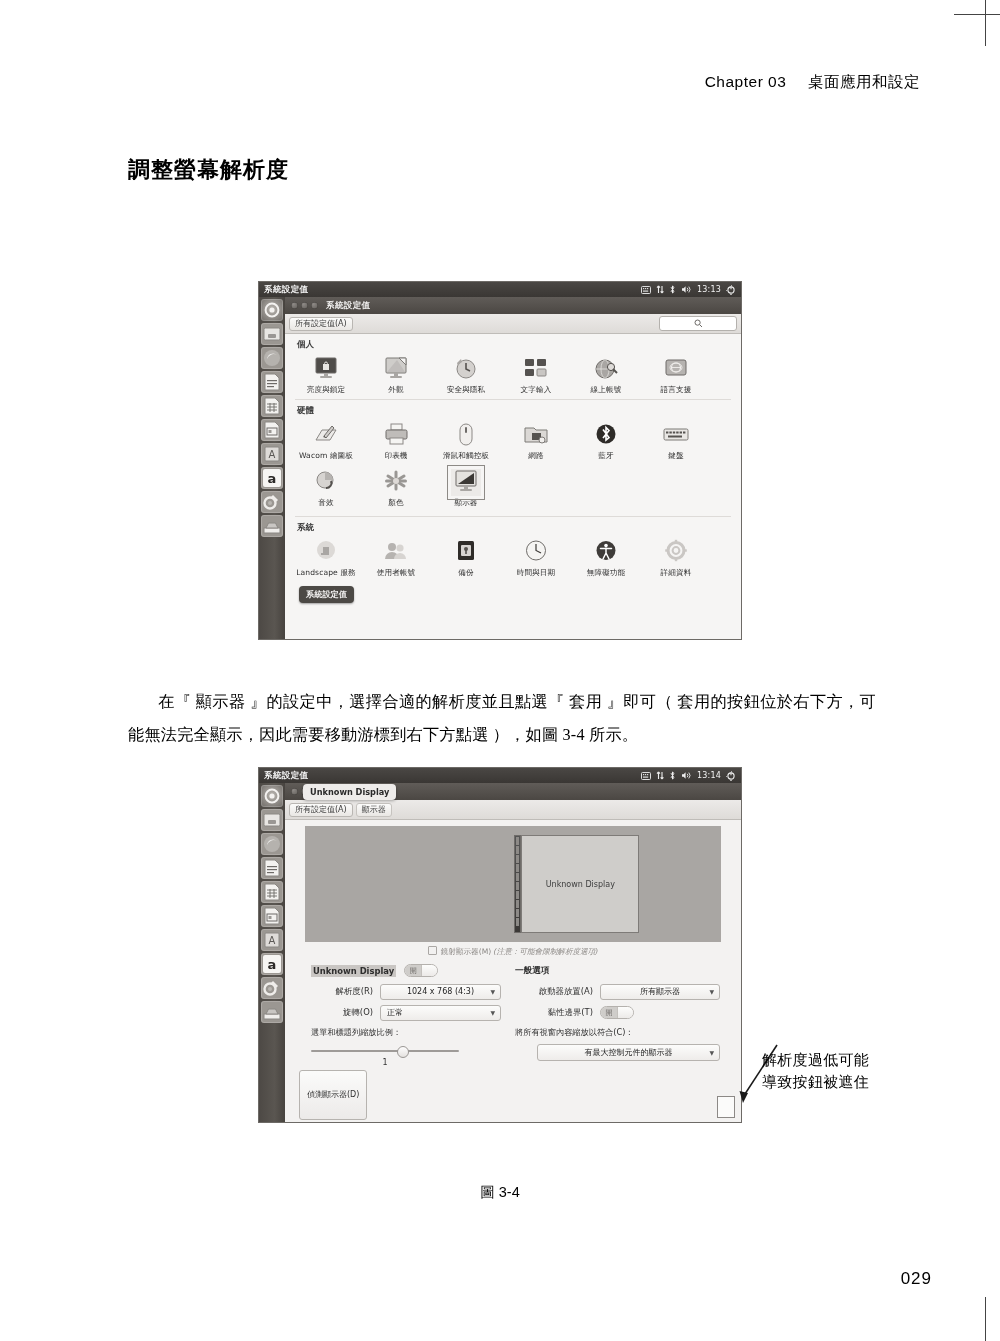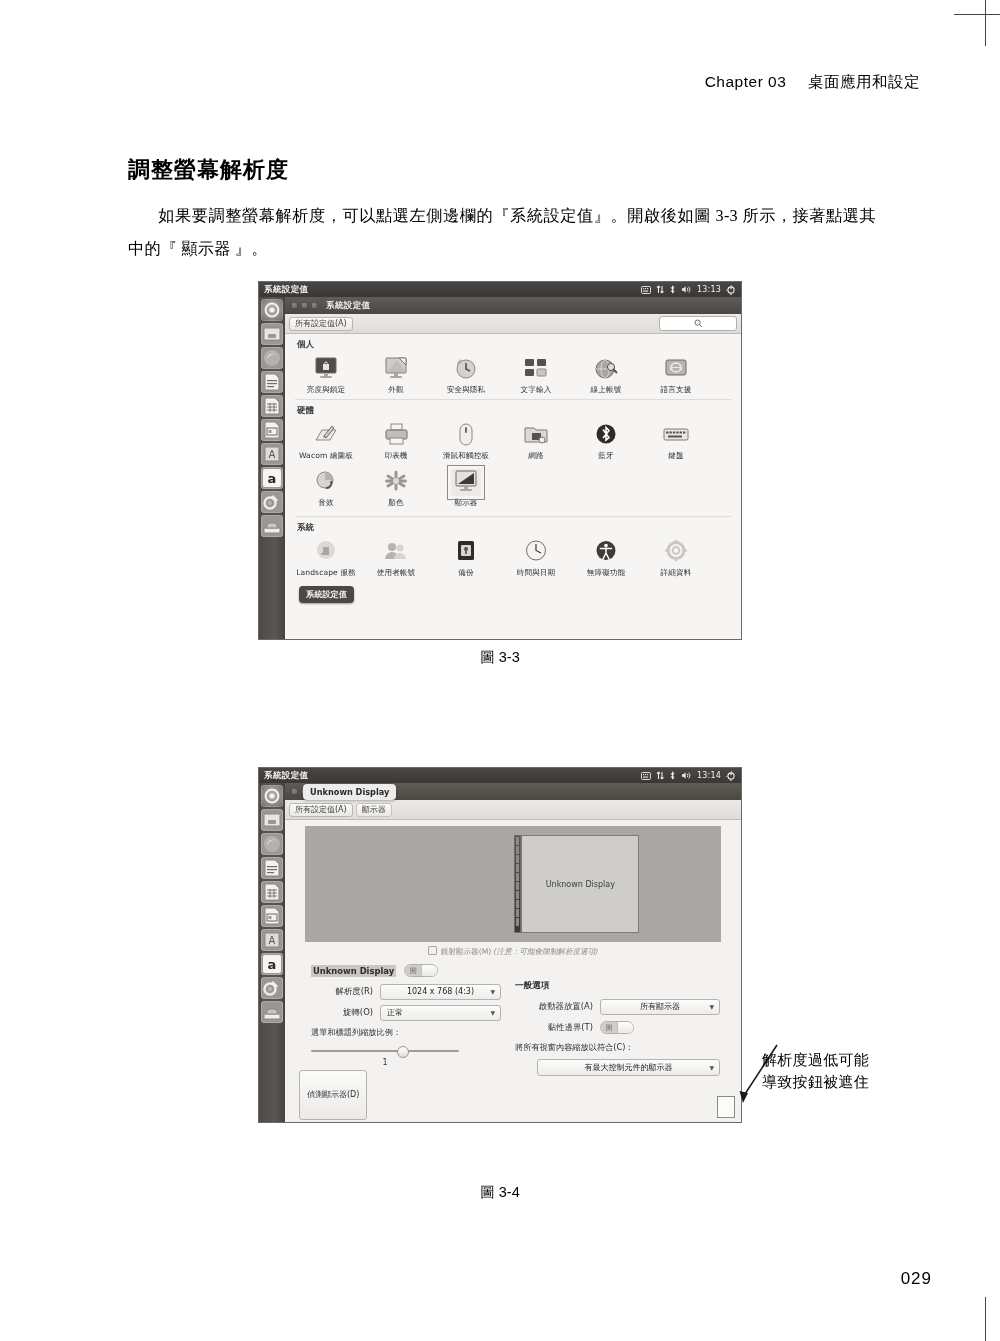--- a/index.html
+++ b/index.html
@@ -115,21 +115,21 @@
   .mon-launch i{display:block;height:8px;margin:1px 1px;background:#8d8a87;}
 
   .mirrorrow{position:absolute;left:0;right:0;top:126px;text-align:center;
              font-size:7.6px;color:#8b8885;}
   .chk{display:inline-block;width:7px;height:7px;border:1px solid #aaa7a4;
        background:#f2f1f0;border-radius:1px;vertical-align:-1px;margin-right:4px;}
   .ital{font-style:italic;}
 
   .formarea{position:absolute;left:0;right:0;top:140px;bottom:0;}
   .col-l{position:absolute;left:26px;top:0;width:190px;}
-  .col-r{position:absolute;left:230px;top:15px;width:205px;}
+  .col-r{position:absolute;left:230px;top:0;width:205px;}
   .frow{display:flex;align-items:center;height:21px;font-size:8.4px;color:#2e2e2e;}
   .frow .fl{width:62px;text-align:right;padding-right:7px;white-space:nowrap;}
   .frow .fl.w78{width:78px;}
   .combo{flex:1;height:14px;background:linear-gradient(#fcfcfb,#eeecea);
          border:1px solid #b6b3af;border-radius:3px;display:flex;align-items:center;
          justify-content:center;position:relative;font-size:8px;color:#232323;}
   .combo .caret{position:absolute;right:5px;font-size:6px;color:#555;}
   .toggle{width:34px;height:13px;border-radius:7px;
           background:linear-gradient(#e6e4e1,#f7f6f5);border:1px solid #b4b1ad;
           display:flex;align-items:center;box-sizing:border-box;}
@@ -164,21 +164,20 @@
   <div class="cropmark cm-v" style="left:985px;top:1297px;"></div>
 
   <div class="runhead">
     <span>Chapter 03</span>
     <span class="gap"></span>
     <span>桌面應用和設定</span>
   </div>
 
   <div class="h2">調整螢幕解析度</div>
 
-  <div class="para p1"><span class="indent"></span><span>如果要調整螢幕解析度，可以點選左側邊欄的『系統設定值』。開啟後如圖 3-3 所示，接著點選其中的『 顯示器 』。</span></div>
 
   <div class="shot" style="left:258px;top:281px;width:484px;height:359px;">
 
     <div class="panel">
       <span class="panel-title">系統設定值</span>
       <span class="panel-right">
         <span class="ind">
           <svg width="10" height="8" viewBox="0 0 10 8">
               <rect x="0.5" y="0.5" width="9" height="7" rx="1" fill="none" stroke="#ddd"></rect>
               <rect x="2" y="2" width="1.2" height="1.2" fill="#ddd"></rect>
@@ -555,22 +554,22 @@
             </div>
             <div class="lbl">詳細資料</div>
           </div>
         </div>
       </div>
     </div>
 
     <div class="tooltip" style="left:40px;top:304px;">系統設定值</div>
   </div>
 
-  <div class="figcap figcap1">圖 3-3</div>
-
+
+  <div class="para p2"><span class="indent"></span><span>在『 顯示器 』的設定中，選擇合適的解析度並且點選『 套用 』即可（ 套用的按鈕位於右下方，可能無法完全顯示，因此需要移動游標到右下方點選 ），如圖 3-4 所示。</span></div>
 
   <div class="shot" style="left:258px;top:767px;width:484px;height:356px;">
 
     <div class="panel">
       <span class="panel-title">系統設定值</span>
       <span class="panel-right">
         <span class="ind">
           <svg width="10" height="8" viewBox="0 0 10 8">
               <rect x="0.5" y="0.5" width="9" height="7" rx="1" fill="none" stroke="#ddd"></rect>
               <rect x="2" y="2" width="1.2" height="1.2" fill="#ddd"></rect>

